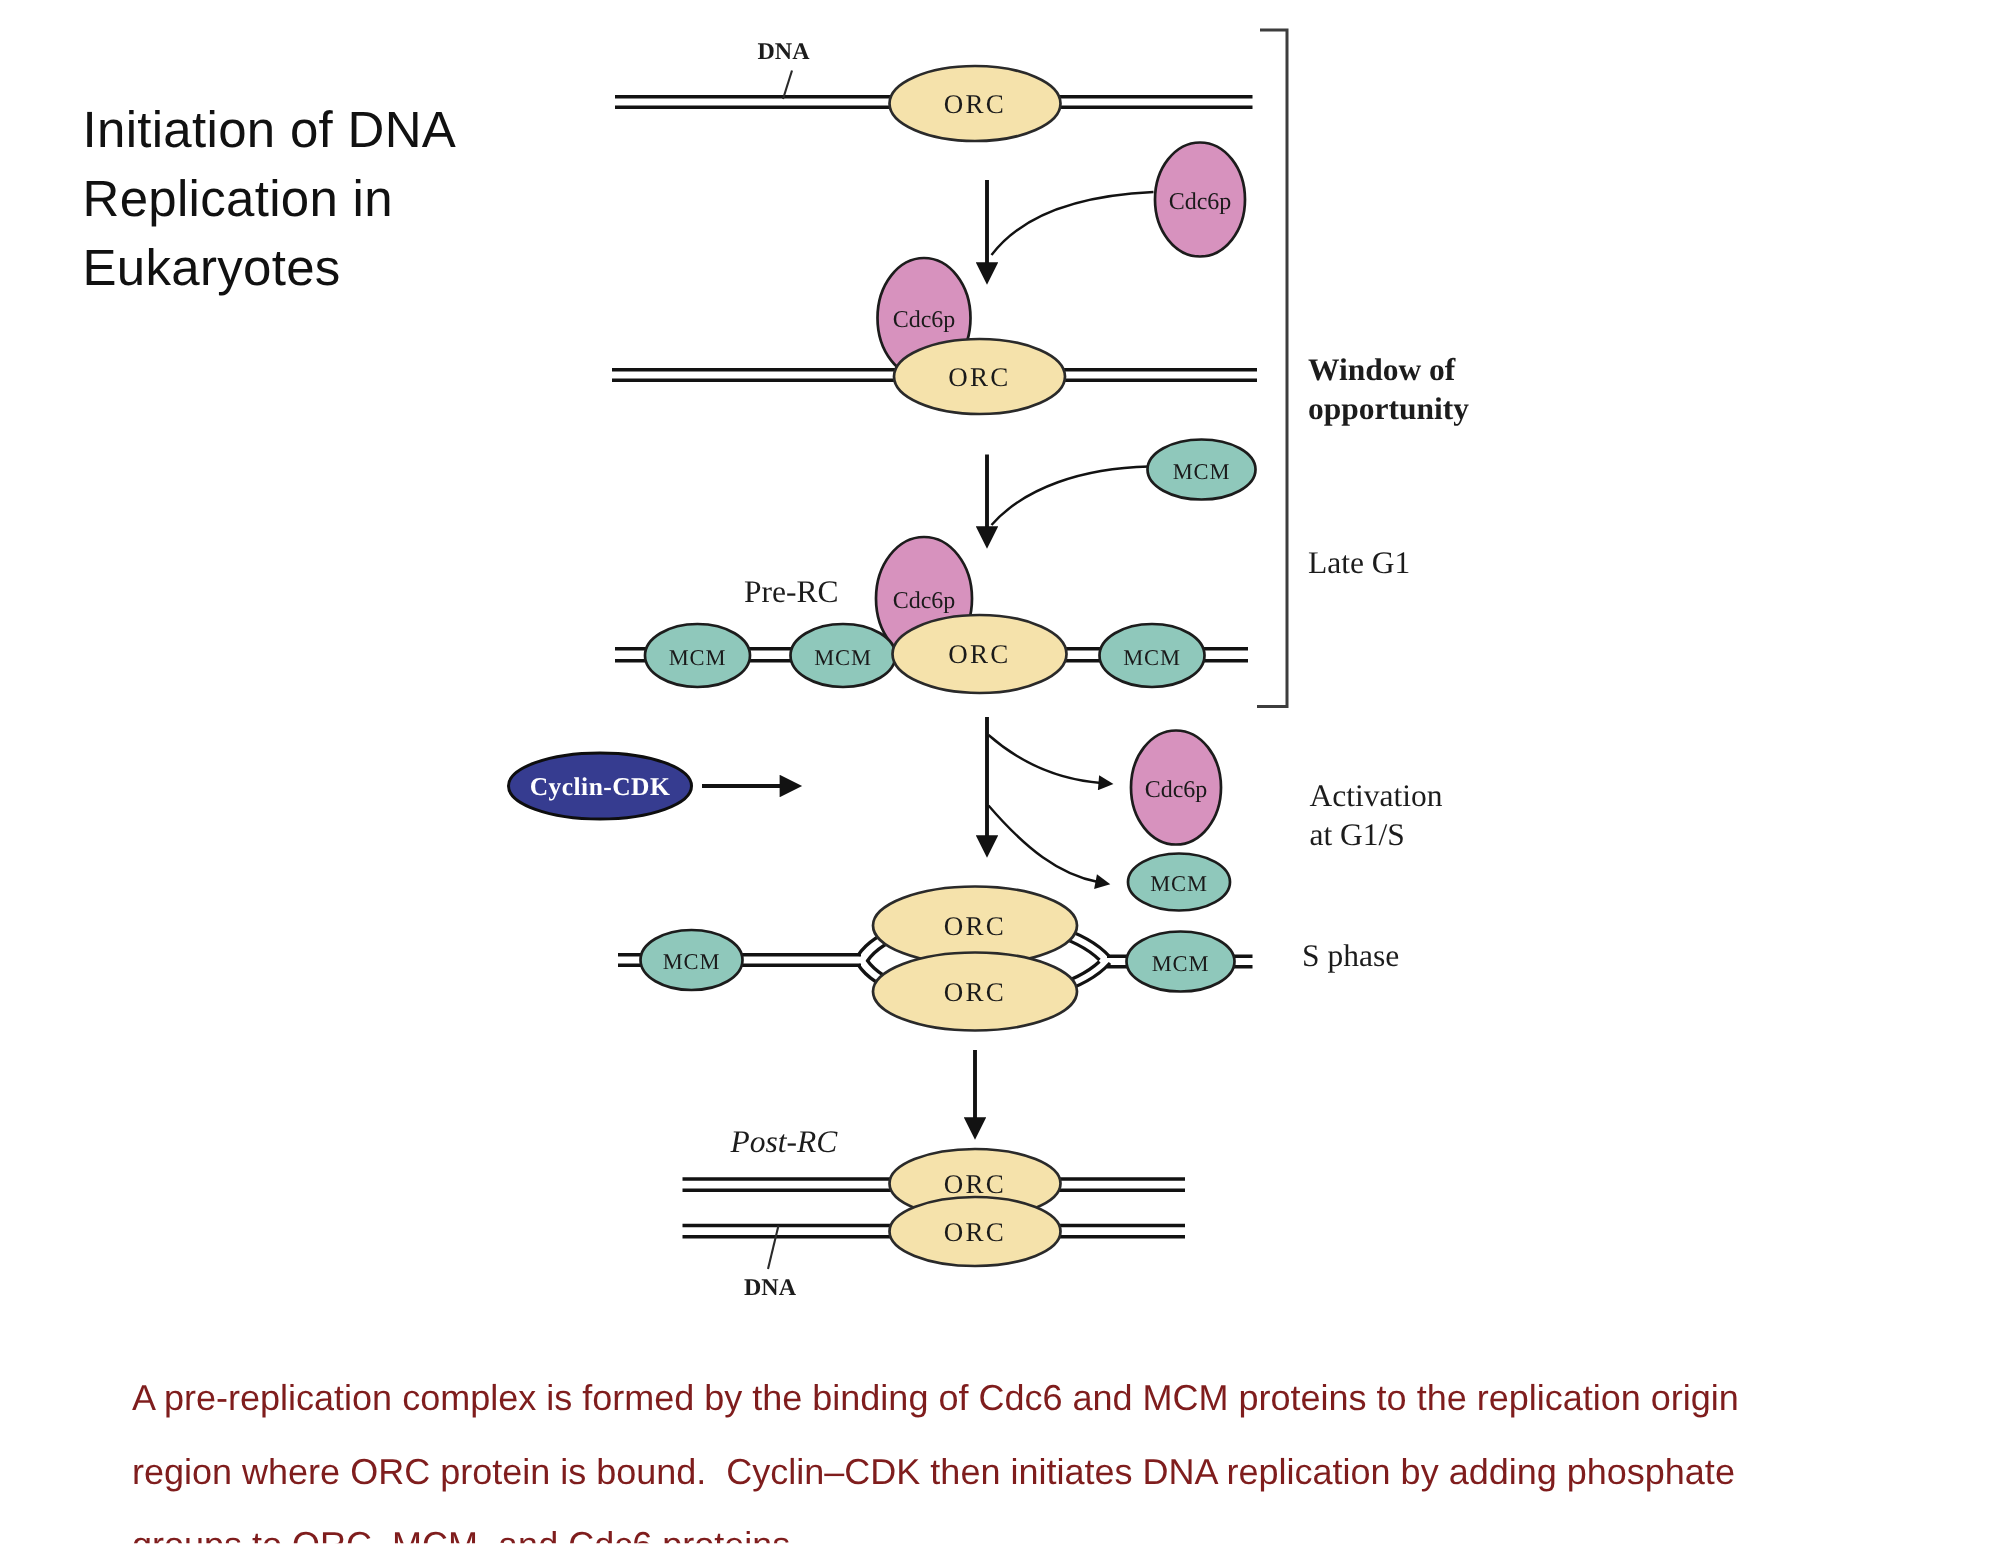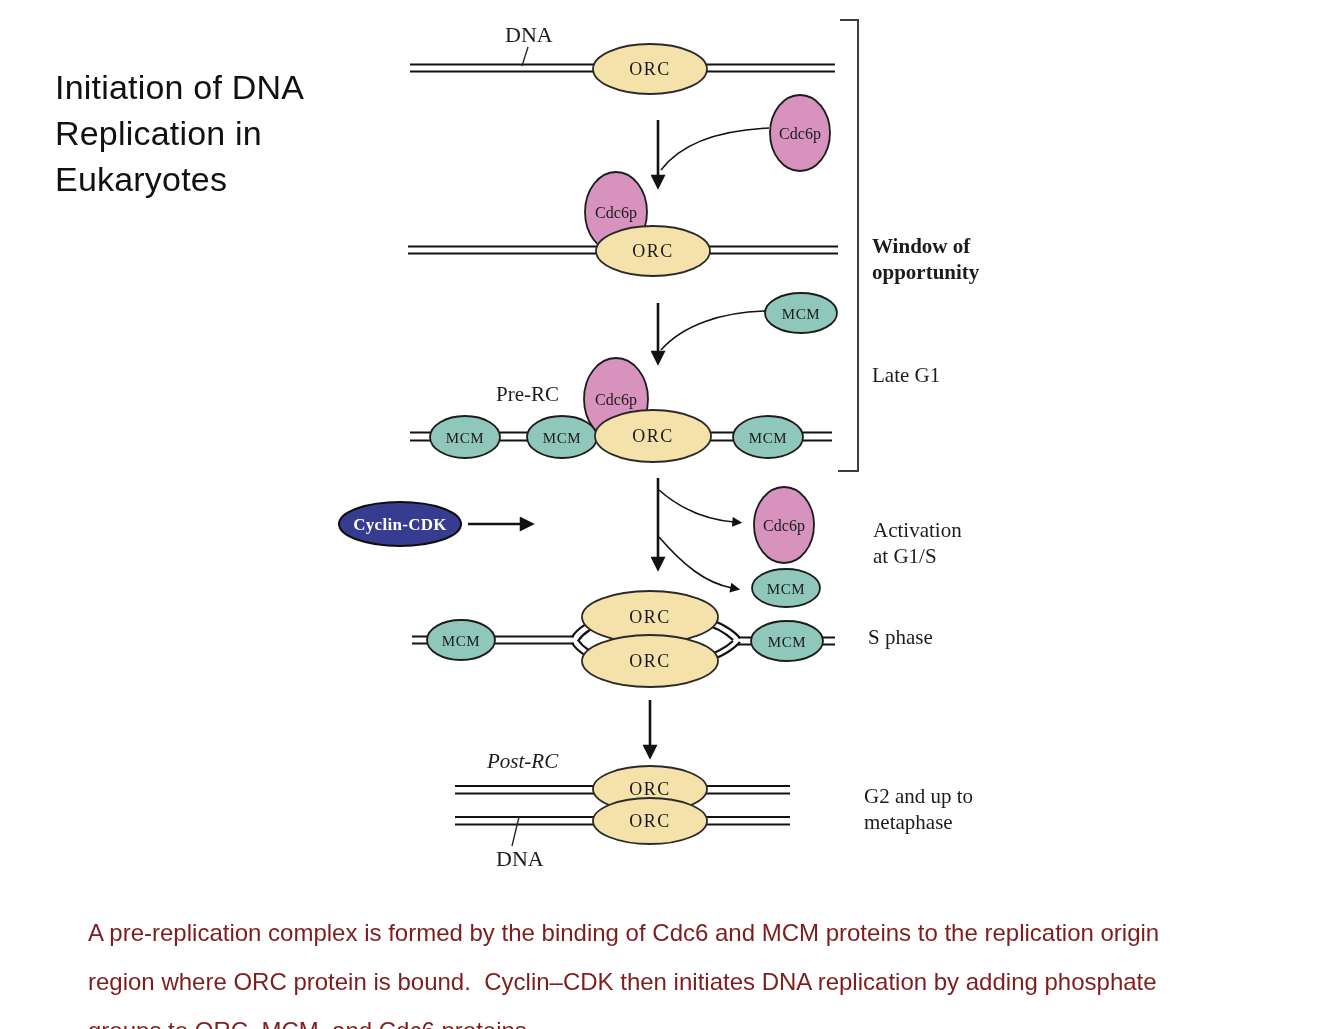--- a/index.html
+++ b/index.html
@@ -18,21 +18,21 @@
   .caption {
     position:absolute; left:88px; top:908px; width:1245px;
     font-family:"Liberation Sans", sans-serif;
     font-size:24px; line-height:49px; color:#7f1d1d;
     white-space:pre-wrap;
   }
   .hlabel {
     position:absolute; color:#1c1c1c; font-size:21px; line-height:26px;
     white-space:pre-line;
   }
-  .small-label { font-size:22px; line-height:18px; }
+  .small-label { font-size:16px; line-height:18px;font-weight:bold; }
 
   
   .dna   { stroke:#121212; stroke-width:2.2; fill:none; }
   .thin  { stroke:#2a2a2a; stroke-width:1.4; fill:none; }
   .curve { stroke:#121212; stroke-width:1.6; fill:none; }
   .arrow { stroke:#121212; stroke-width:2.6; fill:none; }
   .bracket { stroke:#3d3d3d; stroke-width:2; fill:none; }
 
   .orc { fill:#F5E2AB; stroke:#2a2a2a; stroke-width:1.8; }
   .cdc { fill:#D792BE; stroke:#1c1c1c; stroke-width:1.8; }
@@ -154,21 +154,19 @@
 
   <div class="hlabel" style="left:496px; top:381px;">Pre-RC</div>
 
   <div class="hlabel" style="left:873px; top:517px;">Activation
 at G1/S</div>
 
   <div class="hlabel" style="left:868px; top:624px;">S phase</div>
 
   <div class="hlabel" style="left:487px; top:748px;font-style:italic;">Post-RC</div>
 
-  <div class="hlabel" style="left:864px; top:783px;">G2 and up to
-metaphase</div>
 
   <div class="hlabel small-label" style="left:496px; top:850px;">DNA</div>
 
   <div class="caption">A pre-replication complex is formed by the binding of Cdc6 and MCM proteins to the replication origin
 region where ORC protein is bound.  Cyclin–CDK then initiates DNA replication by adding phosphate
 groups to ORC, MCM, and Cdc6 proteins.</div>
 </div>
 
 </body></html>

